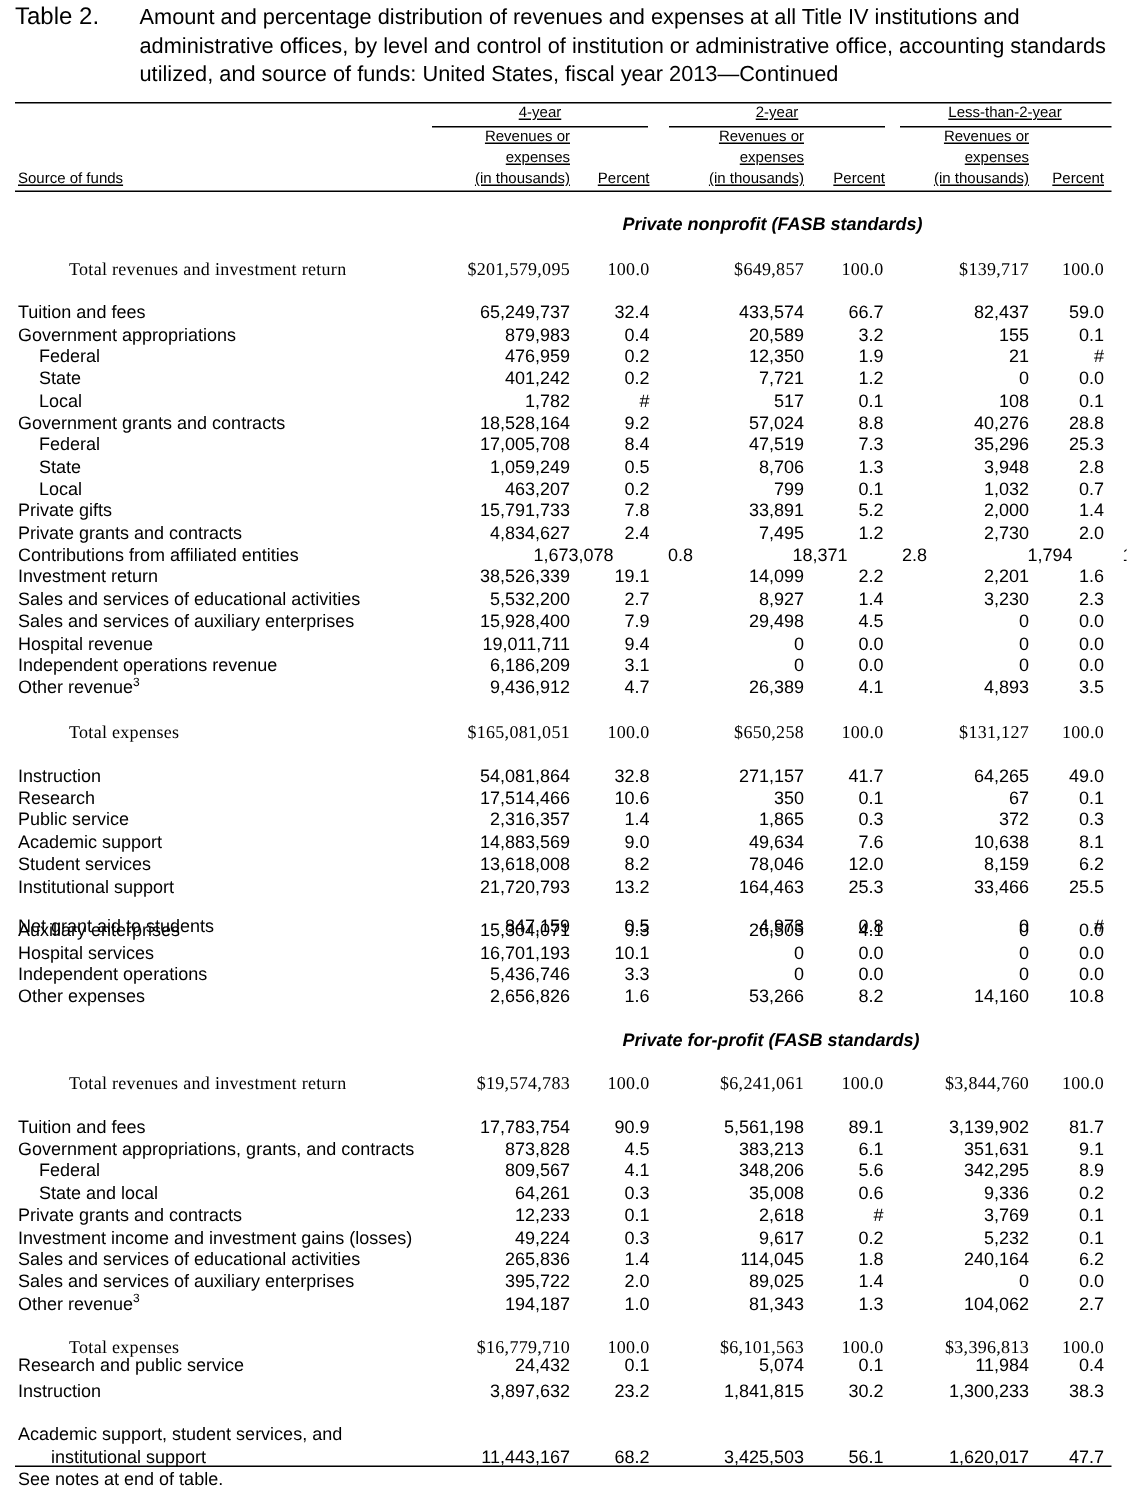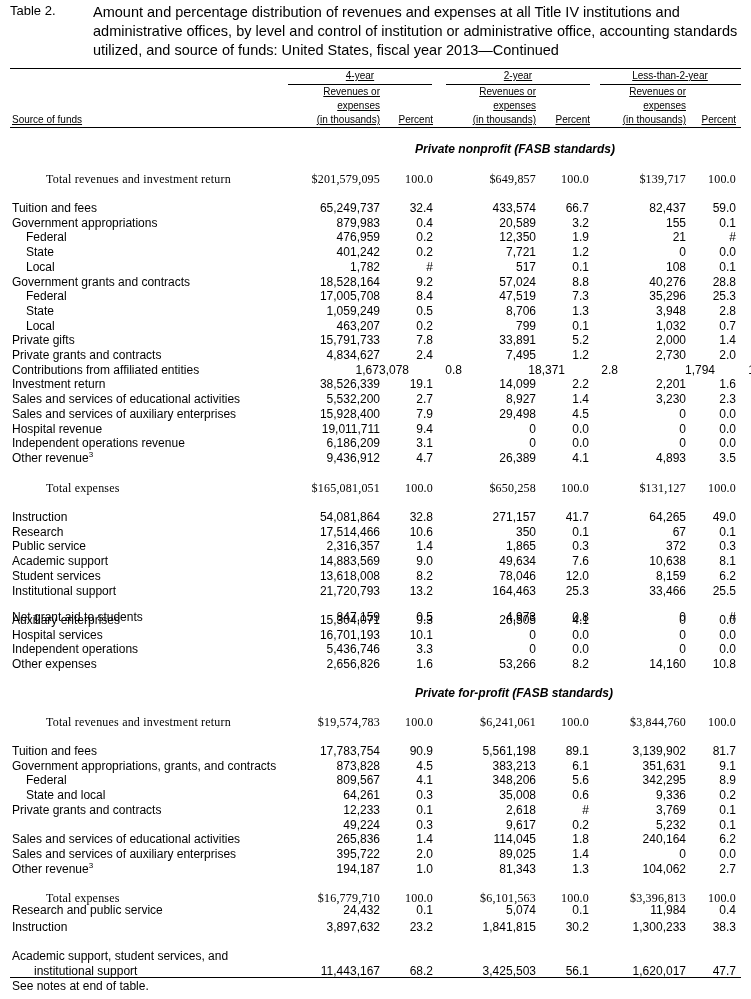--- a/index.html
+++ b/index.html
@@ -1,18 +1,18 @@
 <!DOCTYPE html>
 <html><head>
 <meta charset="utf-8">
 <style>
   html, body { margin: 0; padding: 0; background: #ffffff; }
   body { width: 751px; height: 999px; position: relative; overflow: hidden; color: #000; font-family: "Liberation Sans", sans-serif; font-size: 12px; }
   .title-block { position: absolute; left: 10px; top: 3px; width: 735px; }
-  .table-label { position: absolute; left: 0; top: 0; font-size: 13px; }
+  .table-label { position: absolute; left: 0; top: 0; font-size: 16px; }
   .table-title { position: absolute; left: 83px; top: 0; width: 650px; font-size: 14.5px; line-height: 19px; }
   .hline { position: absolute; height: 0; border-top: 1.5px solid #000; }
   .thin { border-top: 1px solid #000; }
   .hdr { position: absolute; font-size: 10px; line-height: 14px; text-decoration: underline; }
   .right { text-align: right; }
   .center { text-align: center; }
   .row { position: absolute; left: 0; width: 751px; height: 14.7px; font-size: 12px; line-height: 14.7px; }
   .row .label { position: absolute; left: 12px; white-space: nowrap; }
   .row .label.indent { left: 26px; }
   .row .label.indent2 { left: 34px; }
@@ -396,20 +396,21 @@
     <div class="row" style="top: 802.8px;">
       <span class="label"><span>Private grants and contracts</span></span>
       <span class="v c1">12,233</span>
       <span class="v c2">0.1</span>
       <span class="v c3">2,618</span>
       <span class="v c4">#</span>
       <span class="v c5">3,769</span>
       <span class="v c6">0.1</span>
     </div>
     <div class="row" style="top: 817.5px;">
+      <span class="label"><span>Investment income and investment gains (losses)</span></span>
       <span class="v c1">49,224</span>
       <span class="v c2">0.3</span>
       <span class="v c3">9,617</span>
       <span class="v c4">0.2</span>
       <span class="v c5">5,232</span>
       <span class="v c6">0.1</span>
     </div>
     <div class="row" style="top: 832.2px;">
       <span class="label"><span>Sales and services of educational activities</span></span>
       <span class="v c1">265,836</span>

